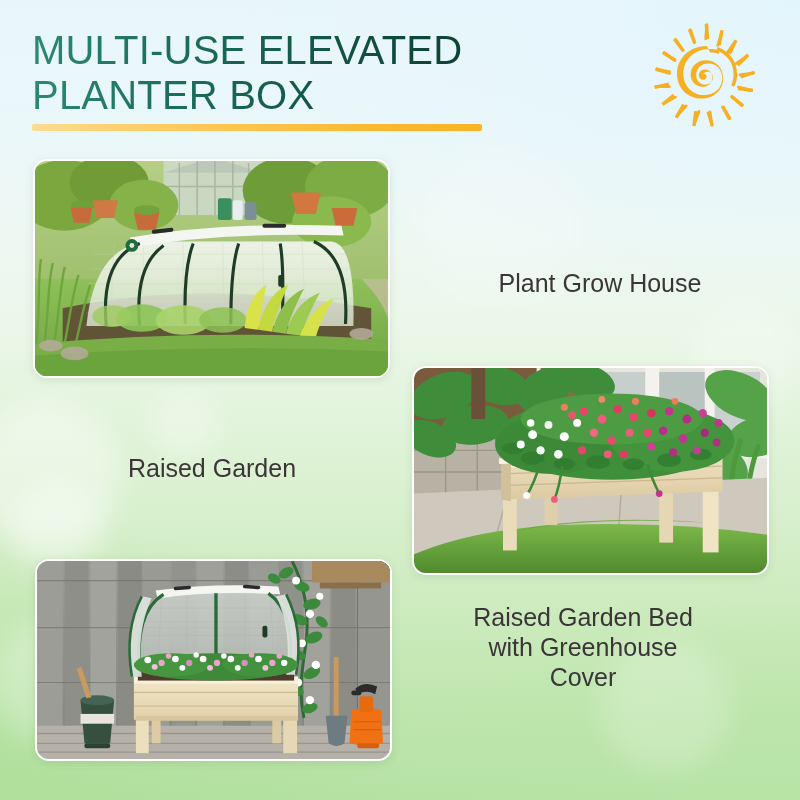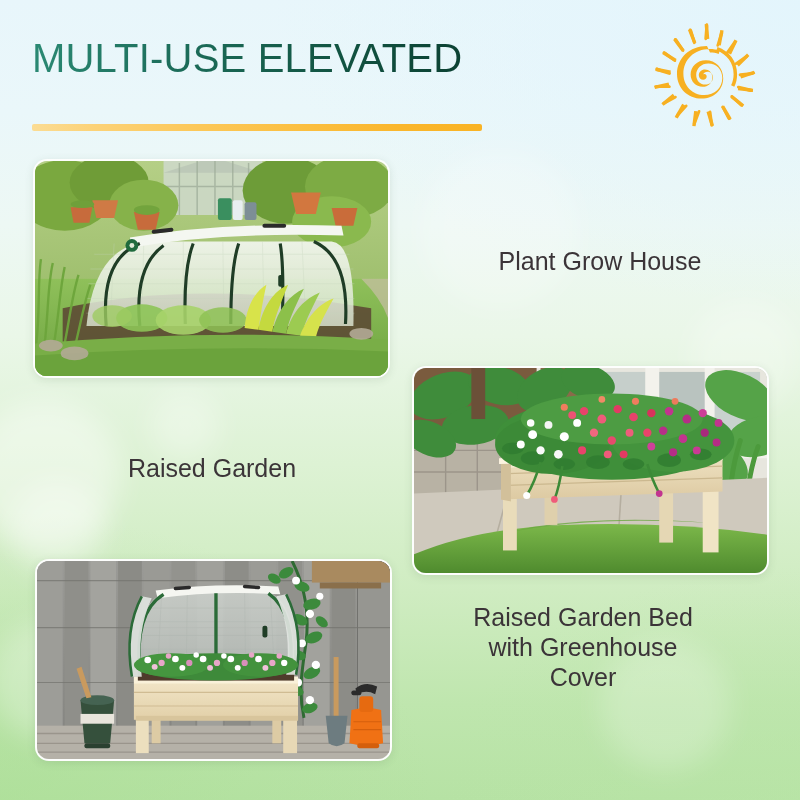--- a/index.html
+++ b/index.html
@@ -30,21 +30,21 @@
     position:absolute; inset:0;
     background:
       radial-gradient(120% 70% at 100% 0%, rgba(227,245,252,.95) 0%, rgba(227,245,252,0) 55%),
       radial-gradient(90% 60% at 0% 100%, rgba(170,222,148,.55) 0%, rgba(170,222,148,0) 60%),
       radial-gradient(70% 45% at 100% 100%, rgba(186,230,168,.45) 0%, rgba(186,230,168,0) 65%);
   }
   .blob{ position:absolute; border-radius:50%; filter:blur(14px); }
 
   
   #header { position:absolute; left:0; top:0; width:800px; height:150px; z-index:3; }
-  .title-block{ position:absolute; left:32px; top:36px; width:620px; }
+  .title-block{ position:absolute; left:32px; top:28px; width:620px; }
   .title-line{
     font-size:40px; line-height:45px; font-weight:400; letter-spacing:.2px;
     white-space:nowrap;
     background:linear-gradient(100deg,#2b8a74 0%,#1d6f5c 22%,#125543 48%,#0b3f31 72%,#06301f 100%);
     -webkit-background-clip:text; background-clip:text; color:transparent;
     -webkit-text-fill-color:transparent;
   }
   .title-rule{
     position:absolute; left:32px; top:124px; width:450px; height:7px; border-radius:2px;
     background:linear-gradient(to right,#fbdc93 0%,#fcd277 14%,#fcc757 38%,#fbbe3e 62%,#fab62c 82%,#f9b324 100%);
@@ -64,21 +64,21 @@
   #card-1{ left:33px;  top:159px; width:357px; height:219px; }
   #card-2{ left:412px; top:366px; width:357px; height:209px; }
   #card-3{ left:35px;  top:559px; width:357px; height:202px; }
 
   
   .caption{
     position:absolute; z-index:4; color:#3b3438;
     font-size:25px; line-height:30px; font-weight:400;
     text-align:center; white-space:pre-line;
   }
-  #cap-1{ left:430px; top:246px; width:340px; }
+  #cap-1{ left:430px; top:268px; width:340px; }
   #cap-2{ left:42px;  top:453px; width:340px; }
   #cap-3{ left:408px; top:602px; width:350px; }
 </style>
 </head>
 <body>
 
 <div id="bg">
   <div class="bg-base"></div>
   <div class="bg-wash-r"></div>
   <div class="blob" style="left:-30px;top:400px;width:150px;height:150px;background:rgba(255,255,255,.40);"></div>
@@ -86,20 +86,21 @@
   <div class="blob" style="left:-10px;top:620px;width:120px;height:120px;background:rgba(255,255,255,.28);"></div>
   <div class="blob" style="left:150px;top:390px;width:70px;height:70px;background:rgba(255,255,255,.30);"></div>
   <div class="blob" style="left:600px;top:640px;width:130px;height:130px;background:rgba(255,255,255,.22);"></div>
   <div class="blob" style="left:420px;top:150px;width:160px;height:160px;background:rgba(255,255,255,.22);"></div>
   <div class="blob" style="left:690px;top:300px;width:110px;height:110px;background:rgba(255,255,255,.25);"></div>
 </div>
 
 <div id="header">
   <div class="title-block">
     <div class="title-line">MULTI-USE ELEVATED</div>
+    <div class="title-line">PLANTER BOX</div>
   </div>
   <div class="title-rule"></div>
 
   <svg id="sun" viewBox="0 0 122 122">
     <g fill="#f7b021">
 
       <path d="M61 28c-17.5 0-30 12.3-30 28 0 14.3 10.9 24.6 24.6 24.6 12.4 0 21.6-8.9 21.6-20.4 0-10.3-7.6-17.9-17.4-17.9-8.7 0-15.2 6.3-15.2 14.3 0 7 5.2 12.2 11.9 12.2 5.7 0 9.9-4.1 9.9-9.4 0-4.5-3.3-7.9-7.5-7.9-3.5 0-6.1 2.5-6.1 5.7 0 2.6 1.9 4.6 4.4 4.6 2 0 3.5-1.4 3.5-3.2 0-1.4-1-2.5-2.3-2.5-1 0-1.8.7-1.8 1.6
                .6-2.7 2.6-4 5-4 3.1 0 5.4 2.4 5.4 5.7 0 4.1-3.2 7.1-7.6 7.1-5.3 0-9.2-4-9.2-9.6 0-6.5 5.1-11.4 12.1-11.4 8.1 0 14 6 14 14.5 0 9.8-7.6 17.1-18.1 17.1-11.9 0-20.8-9.1-20.8-21.3 0-13.8 10.7-24.7 26.3-24.7 3.5 0 6.9.5 10 1.5l-1 3.3c-2.7-.9-5.6-1.4-8.7-1.4z"></path>
       <path d="M71.5 29.1c11.9 4.1 19.6 14.5 19.6 27.1 0 4.6-1 8.9-2.8 12.6l-3.2-1.6c1.6-3.2 2.5-6.9 2.5-11 0-11-6.6-20-17.1-23.6z"></path>
 

